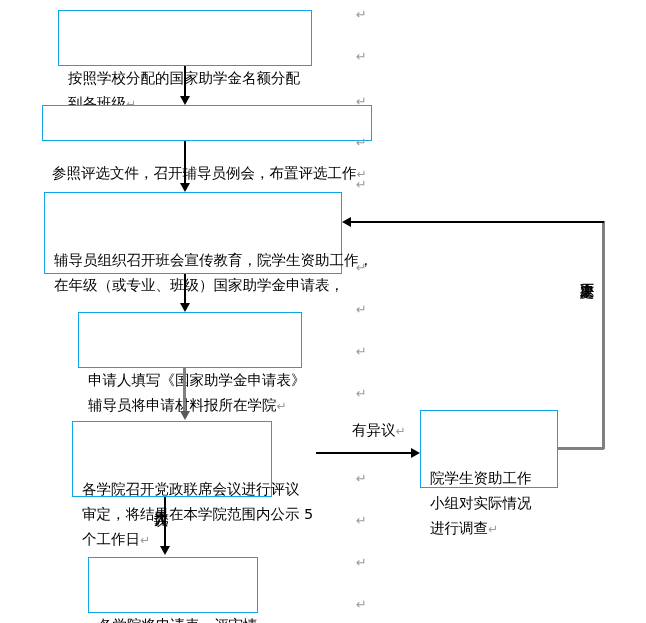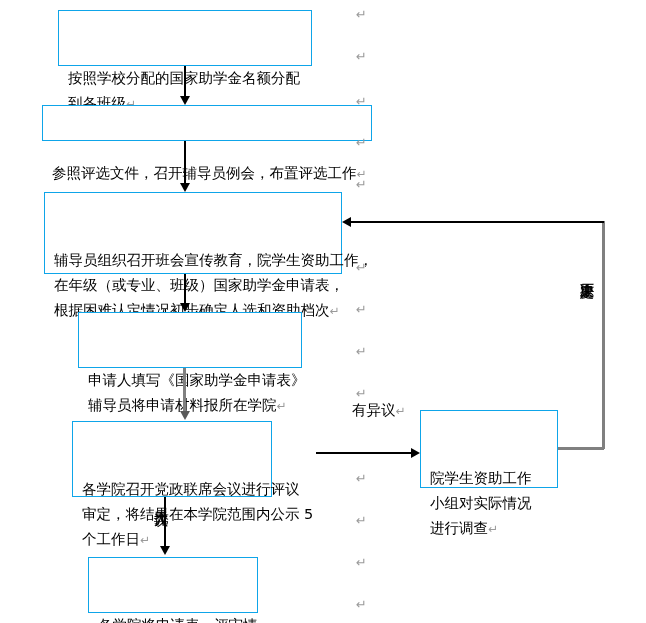--- a/index.html
+++ b/index.html
@@ -79,21 +79,21 @@
     color: #000000;
     line-height: 18px;
     white-space: nowrap;
   }
   .edge-label.vertical {
     writing-mode: vertical-rl;
     text-orientation: upright;
     letter-spacing: 0px;
     line-height: 17px;
   }
-  #label-objection   { left: 352px; top: 401px; }
+  #label-objection   { left: 352px; top: 421px; }
   #label-no-objection{ left: 152px; top: 500px; height: 56px; }
   #label-change      { left: 578px; top: 272px; height: 118px; }
 
   
   .pilcrow {
     position: absolute;
     color: #9a9a9a;
     font-size: 13px;
     line-height: 13px;
     font-family: "DejaVu Sans", "Liberation Sans", sans-serif;
@@ -107,21 +107,21 @@
 
   <div class="node" id="node-allocate">
     <span class="line">按照学校分配的国家助学金名额分配</span><span class="line"><span>到各班级</span><span class="pilcrow-inline" style="position:static;color:#9a9a9a;font-size:12px;">↵</span></span>
   </div>
 
   <div class="node" id="node-meeting">
     <span class="line"><span>参照评选文件，召开辅导员例会，布置评选工作</span><span style="color:#9a9a9a;font-size:12px;">↵</span></span>
   </div>
 
   <div class="node" id="node-classmeet">
-    <span class="line">辅导员组织召开班会宣传教育，院学生资助工作，</span><span class="line">在年级（或专业、班级）国家助学金申请表，</span><span class="line"><span>根据困难认定情况初步确定人选和资助档次</span><span style="color:#9a9a9a;font-size:12px;">↵</span></span>
+    <span class="line">辅导员组织召开班会宣传教育，院学生资助工作，</span><span class="line">在年级（或专业、班级）国家助学金申请表，</span>
   </div>
 
   <div class="node" id="node-apply">
     <span class="line">申请人填写《国家助学金申请表》</span><span class="line"><span>辅导员将申请材料报所在学院</span><span style="color:#9a9a9a;font-size:12px;">↵</span></span>
   </div>
 
   <div class="node" id="node-review">
     <span class="line">各学院召开党政联席会议进行评议</span><span class="line">审定，将结果在本学院范围内公示 5</span><span class="line"><span>个工作日</span><span style="color:#9a9a9a;font-size:12px;">↵</span></span>
   </div>
 

